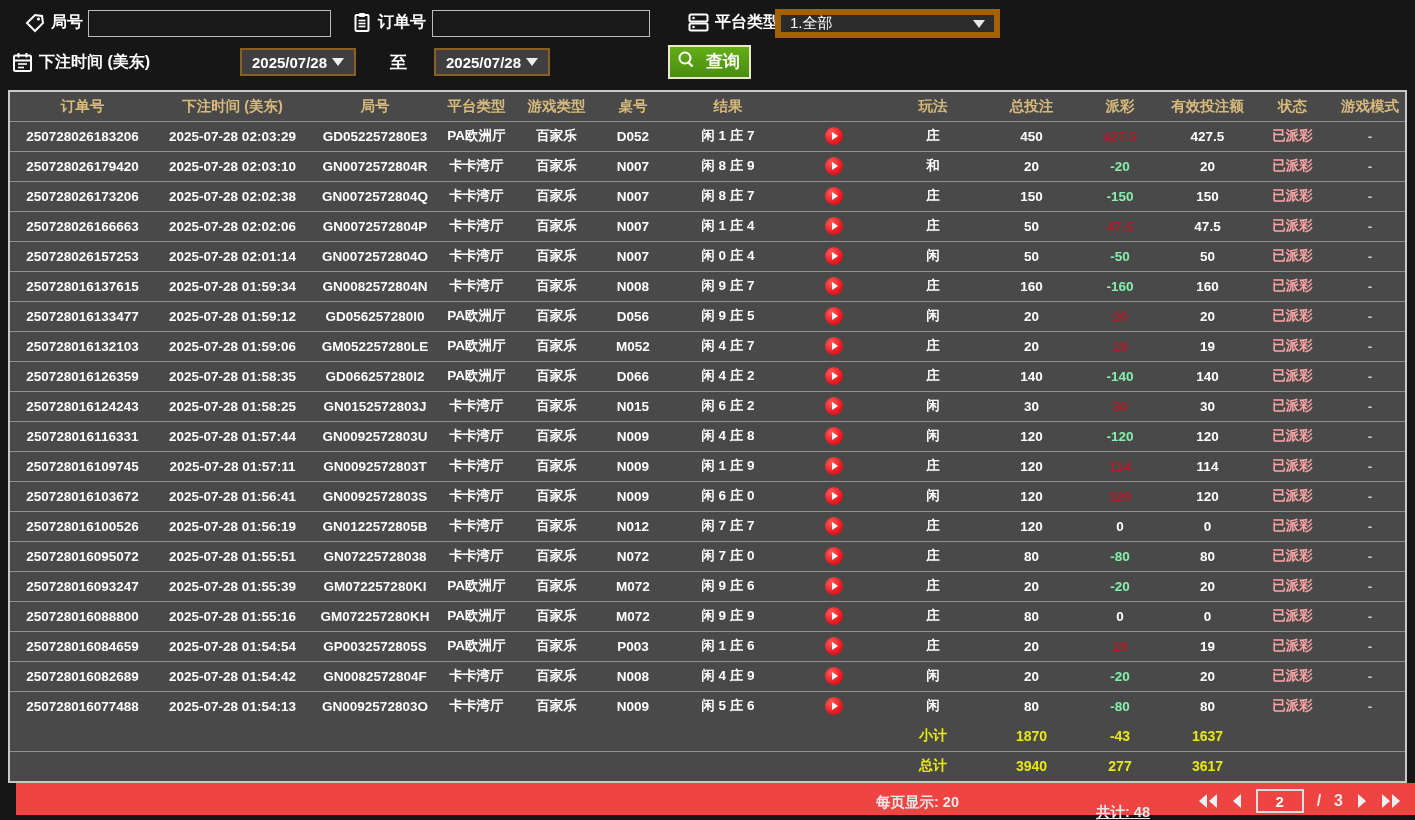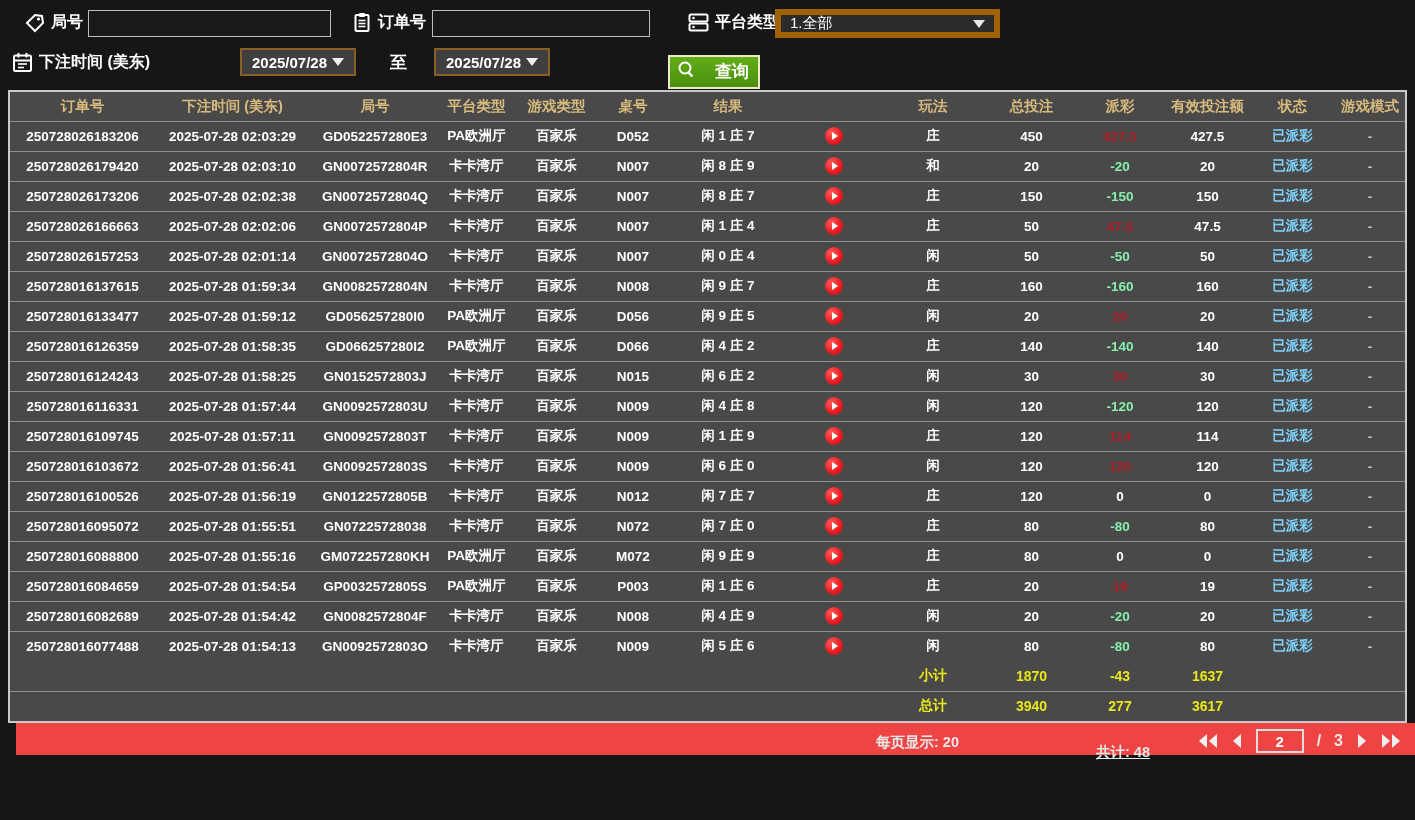--- a/index.html
+++ b/index.html
@@ -31,43 +31,42 @@
   .datebox {
     position:absolute; height:28px; background:#3f3f3f;
     border:2px solid #8a5f22; display:flex; align-items:center; justify-content:center;
     gap:5px; font-size:15px; font-weight:bold; cursor:pointer; padding:0 6px;
   }
   .datebox .caret { width:0; height:0;
     border-left:6px solid transparent; border-right:6px solid transparent;
     border-top:8px solid #f0f0f0; }
   .to-label { position:absolute; font-size:17px; font-weight:bold; color:#fff; }
   .search-btn {
-    position:absolute; display:flex; align-items:center; gap:20px;
+    position:absolute; display:flex; align-items:center; gap:11px;
     background:linear-gradient(#63ad17,#4a8e0f);
     border:2px solid #ece9c8; color:#fff; font-weight:bold; font-size:17px;
     padding:3px 9px 4px 7px; cursor:pointer;
     font-family:"Liberation Sans", sans-serif;
-    margin-top:10px;
   }
   
   .table-wrap { margin:0 8px; border:2px solid #c9c9c9; background:#494949; }
   table { width:100%; border-collapse:collapse; table-layout:fixed; }
   thead th {
     height:29px; color:#d8ba7d; font-size:14.5px; font-weight:bold;
     border-bottom:1px solid #8f8f8f; text-align:center;
   }
   tbody td {
     height:30px; text-align:center; color:#fff; font-size:13.5px; font-weight:bold;
     border-bottom:1px solid #8f8f8f; white-space:nowrap; overflow:hidden;
   }
   tbody tr:last-child td { border-bottom:none; }
   td.payout.pos  { color:#b01e28; }
   td.payout.neg  { color:#86efac; }
   td.payout.zero { color:#ffffff; }
-  td.status { color:#7dd3fc; }
+  td.status { color:#fca5a5; }
   td.mode   { color:#c9c9c9; }
   .play-btn {
     display:inline-block; width:18px; height:18px; border-radius:50%;
     background:radial-gradient(circle at 35% 32%, #ff5a5a, #e8191f 60%, #c40e14);
     position:relative; cursor:pointer; vertical-align:middle;
   }
   .play-btn::after {
     content:""; position:absolute; left:7px; top:5px; width:0; height:0;
     border-top:4px solid transparent; border-bottom:4px solid transparent;
     border-left:6px solid #fff;
@@ -313,20 +312,36 @@
     <td>闲 9 庄 5</td>
     <td><span class="play-btn"></span></td>
     <td>闲</td>
     <td>20</td>
     <td class="payout pos">20</td>
     <td>20</td>
     <td class="status">已派彩</td>
     <td class="mode">-</td>
   </tr>
         <tr>
+    <td>250728016132103</td>
+    <td>2025-07-28 01:59:06</td>
+    <td>GM052257280LE</td>
+    <td>PA欧洲厅</td>
+    <td>百家乐</td>
+    <td>M052</td>
+    <td>闲 4 庄 7</td>
+    <td><span class="play-btn"></span></td>
+    <td>庄</td>
+    <td>20</td>
+    <td class="payout pos">19</td>
+    <td>19</td>
+    <td class="status">已派彩</td>
+    <td class="mode">-</td>
+  </tr>
+        <tr>
     <td>250728016126359</td>
     <td>2025-07-28 01:58:35</td>
     <td>GD066257280I2</td>
     <td>PA欧洲厅</td>
     <td>百家乐</td>
     <td>D066</td>
     <td>闲 4 庄 2</td>
     <td><span class="play-btn"></span></td>
     <td>庄</td>
     <td>140</td>
@@ -421,20 +436,36 @@
     <td>GN07225728038</td>
     <td>卡卡湾厅</td>
     <td>百家乐</td>
     <td>N072</td>
     <td>闲 7 庄 0</td>
     <td><span class="play-btn"></span></td>
     <td>庄</td>
     <td>80</td>
     <td class="payout neg">-80</td>
     <td>80</td>
+    <td class="status">已派彩</td>
+    <td class="mode">-</td>
+  </tr>
+        <tr>
+    <td>250728016093247</td>
+    <td>2025-07-28 01:55:39</td>
+    <td>GM072257280KI</td>
+    <td>PA欧洲厅</td>
+    <td>百家乐</td>
+    <td>M072</td>
+    <td>闲 9 庄 6</td>
+    <td><span class="play-btn"></span></td>
+    <td>庄</td>
+    <td>20</td>
+    <td class="payout neg">-20</td>
+    <td>20</td>
     <td class="status">已派彩</td>
     <td class="mode">-</td>
   </tr>
         <tr>
     <td>250728016088800</td>
     <td>2025-07-28 01:55:16</td>
     <td>GM072257280KH</td>
     <td>PA欧洲厅</td>
     <td>百家乐</td>
     <td>M072</td>

